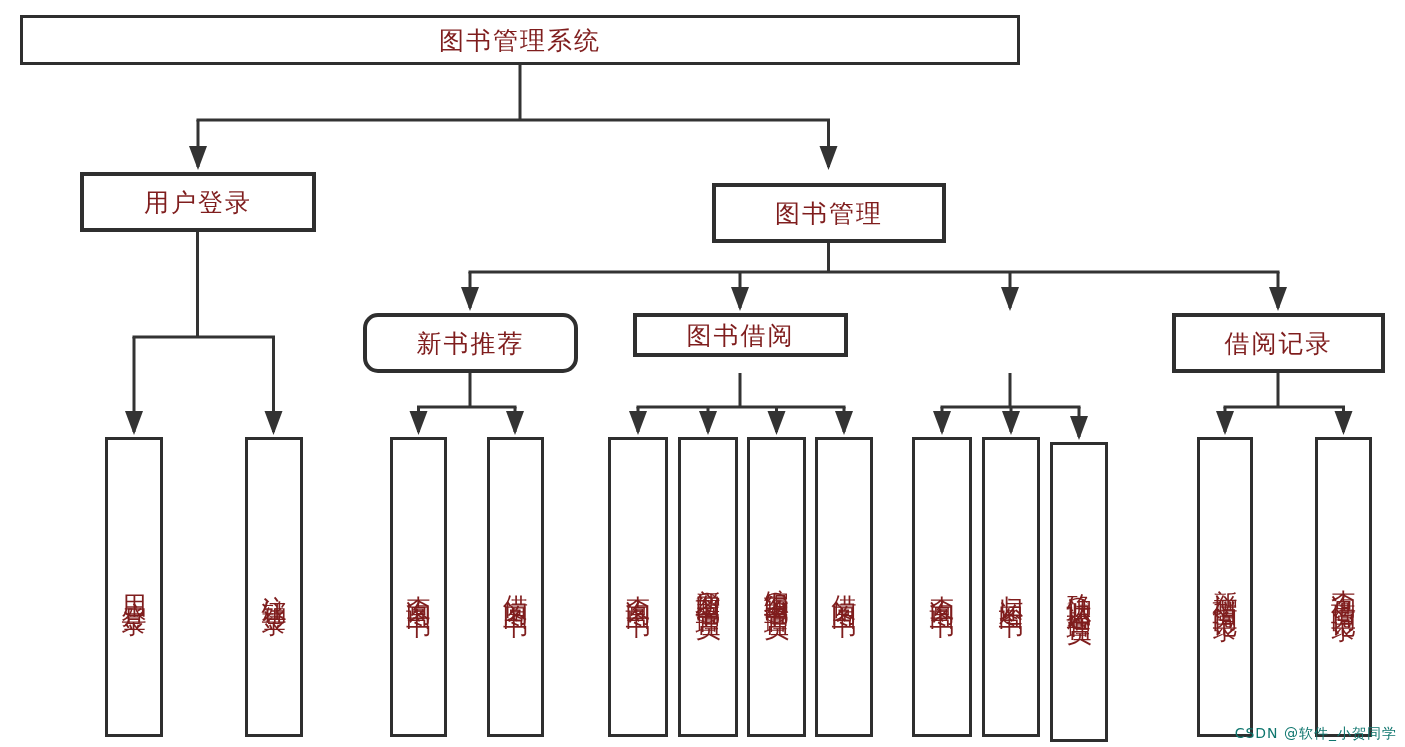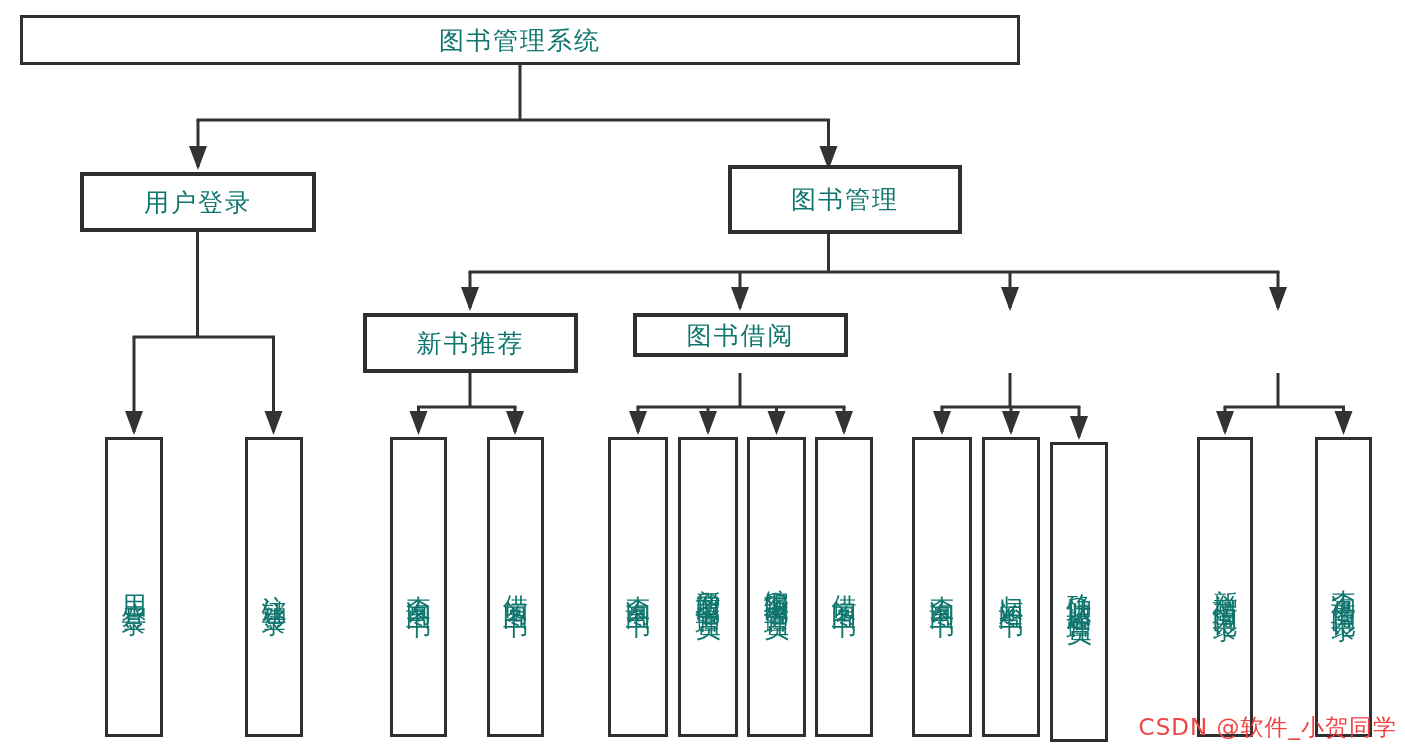--- a/index.html
+++ b/index.html
@@ -21,21 +21,21 @@
     width: 1405px; height: 747px;
   }
   .node {
     position: absolute;
     box-sizing: border-box;
     border: 3px solid #2f2f2f;
     background: #ffffff;
     display: flex;
     align-items: center;
     justify-content: center;
-    color: #0f766e;
+    color: #7f1d1d;
     z-index: 2;
   }
   .node .h-label {
     font-size: 25px;
     letter-spacing: 2px;
     white-space: nowrap;
   }
   .node .v-label {
     writing-mode: vertical-lr;
     text-orientation: mixed;
@@ -44,22 +44,22 @@
     line-height: 1;
     white-space: nowrap;
   }
   .node .v-label.long {
     letter-spacing: 4px;
   }
   .watermark {
     position: absolute;
     right: 8px;
     bottom: 4px;
-    font-size: 23px;
-    color: #ef4444;
+    font-size: 14px;
+    color: #0f766e;
     letter-spacing: 1px;
     z-index: 3;
     white-space: nowrap;
   }
 </style>
 </head>
 <body>
 
 <div class="canvas">
 
@@ -118,29 +118,32 @@
     </g>
   </svg>
 
   <div class="node" style="left:20px; top:15px; width:1000px; height:50px;">
     <span class="h-label">图书管理系统</span>
   </div>
 
   <div class="node" style="left:80px; top:172px; width:236px; height:60px; border-width:4px;">
     <span class="h-label">用户登录</span>
   </div>
-  <div class="node" style="left:712px; top:165px; width:234px; height:69px; border-width:4px;margin-left:16px;">
+  <div class="node" style="left:712px; top:183px; width:234px; height:60px; border-width:4px;">
     <span class="h-label">图书管理</span>
   </div>
 
-  <div class="node" style="left:363px; top:313px; width:215px; height:60px; border-width:4px;">
+  <div class="node" style="left:363px; top:313px; width:215px; height:60px; border-width:4px;border-radius:15px;">
     <span class="h-label">新书推荐</span>
   </div>
   <div class="node" style="left:633px; top:313px; width:215px; height:44px; border-width:4px;">
     <span class="h-label">图书借阅</span>
+  </div>
+  <div class="node" style="left:1172px; top:313px; width:213px; height:60px; border-width:4px;">
+    <span class="h-label">借阅记录</span>
   </div>
 
   <div class="node" style="left:105px; top:437px; width:58px; height:300px;">
     <span class="v-label">用户登录</span>
   </div>
   <div class="node" style="left:245px; top:437px; width:58px; height:300px;">
     <span class="v-label">注销登录</span>
   </div>
 
   <div class="node" style="left:390px; top:437px; width:57px; height:300px;">

